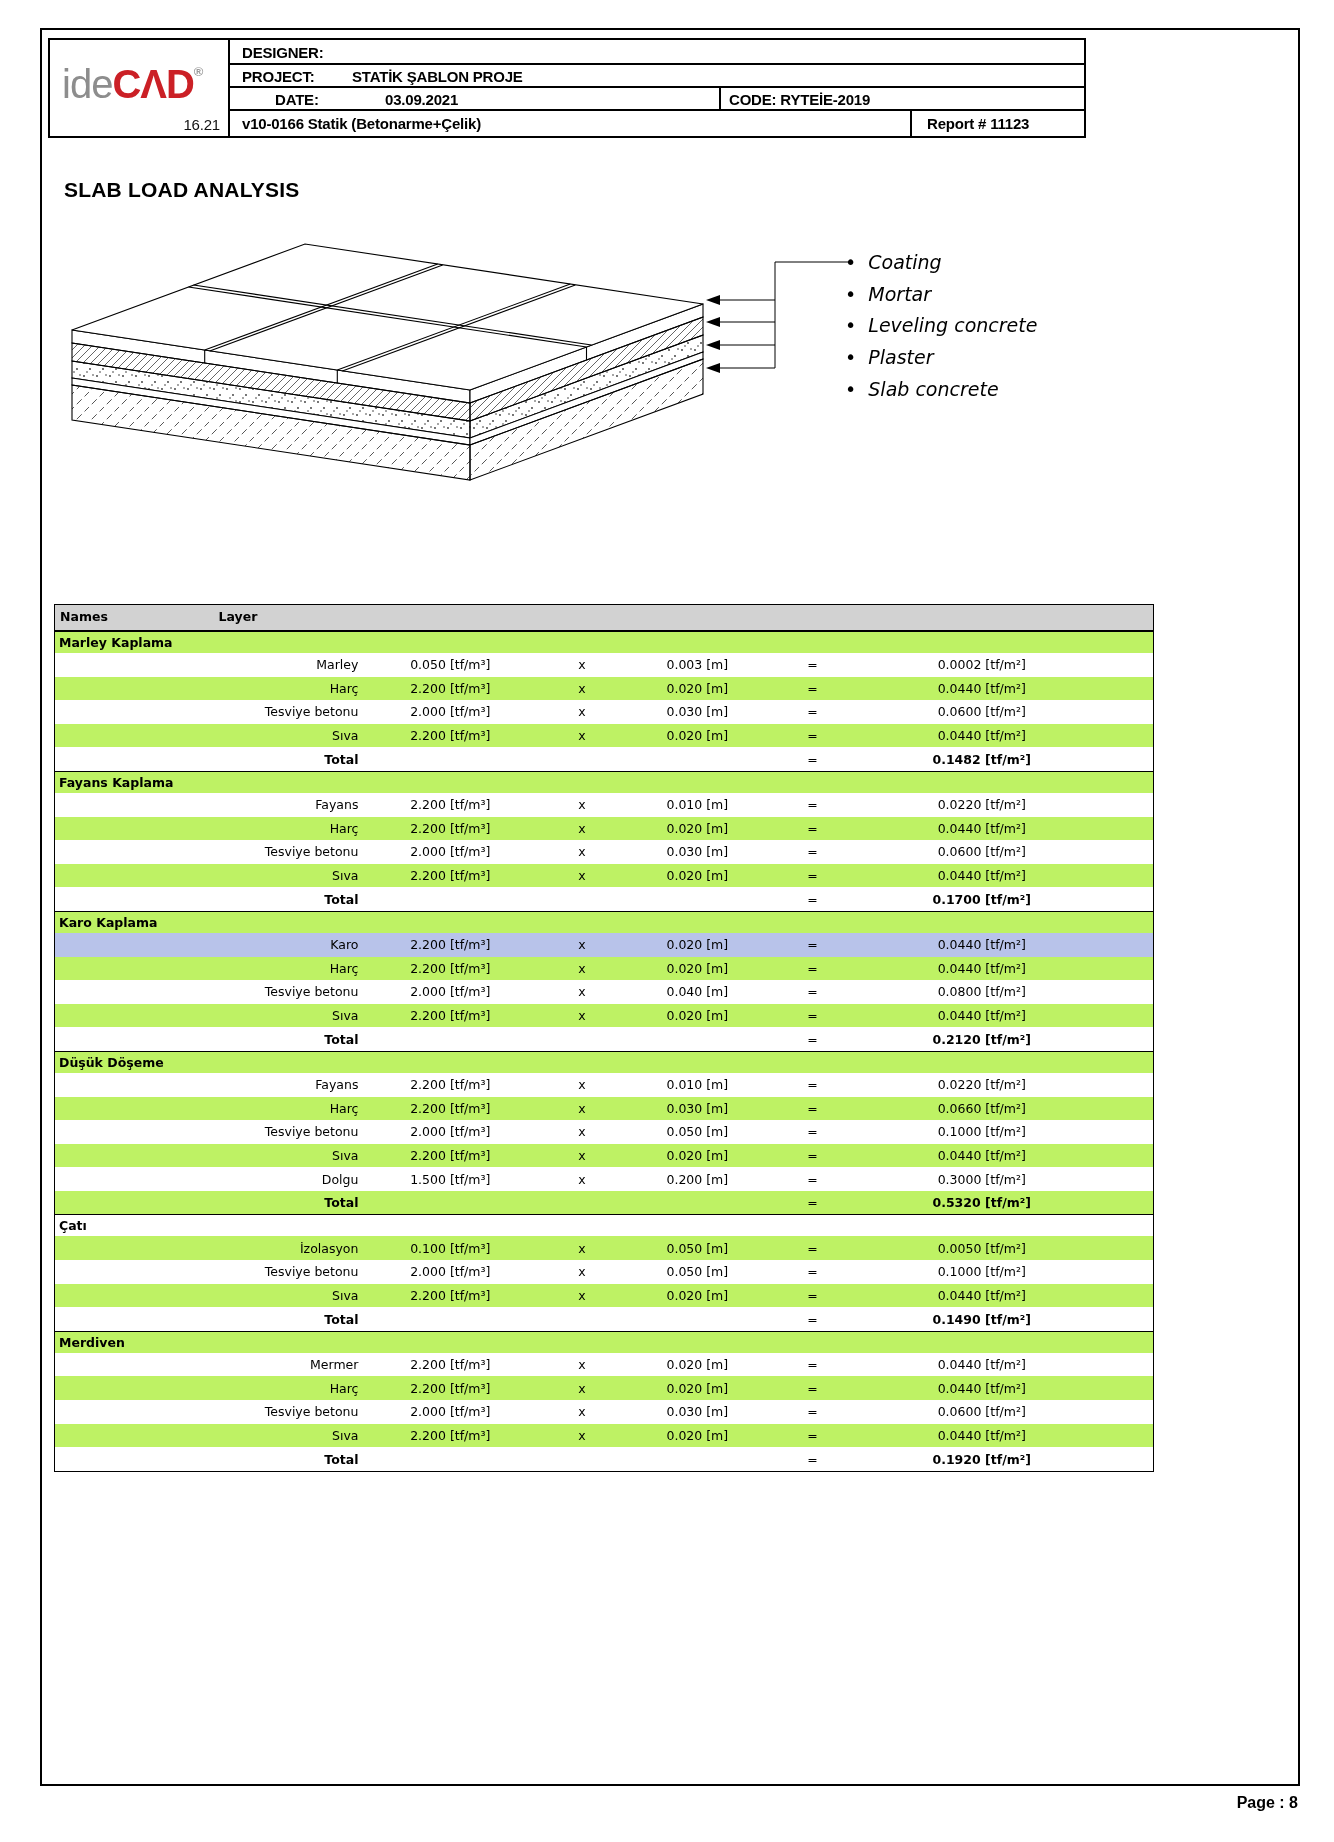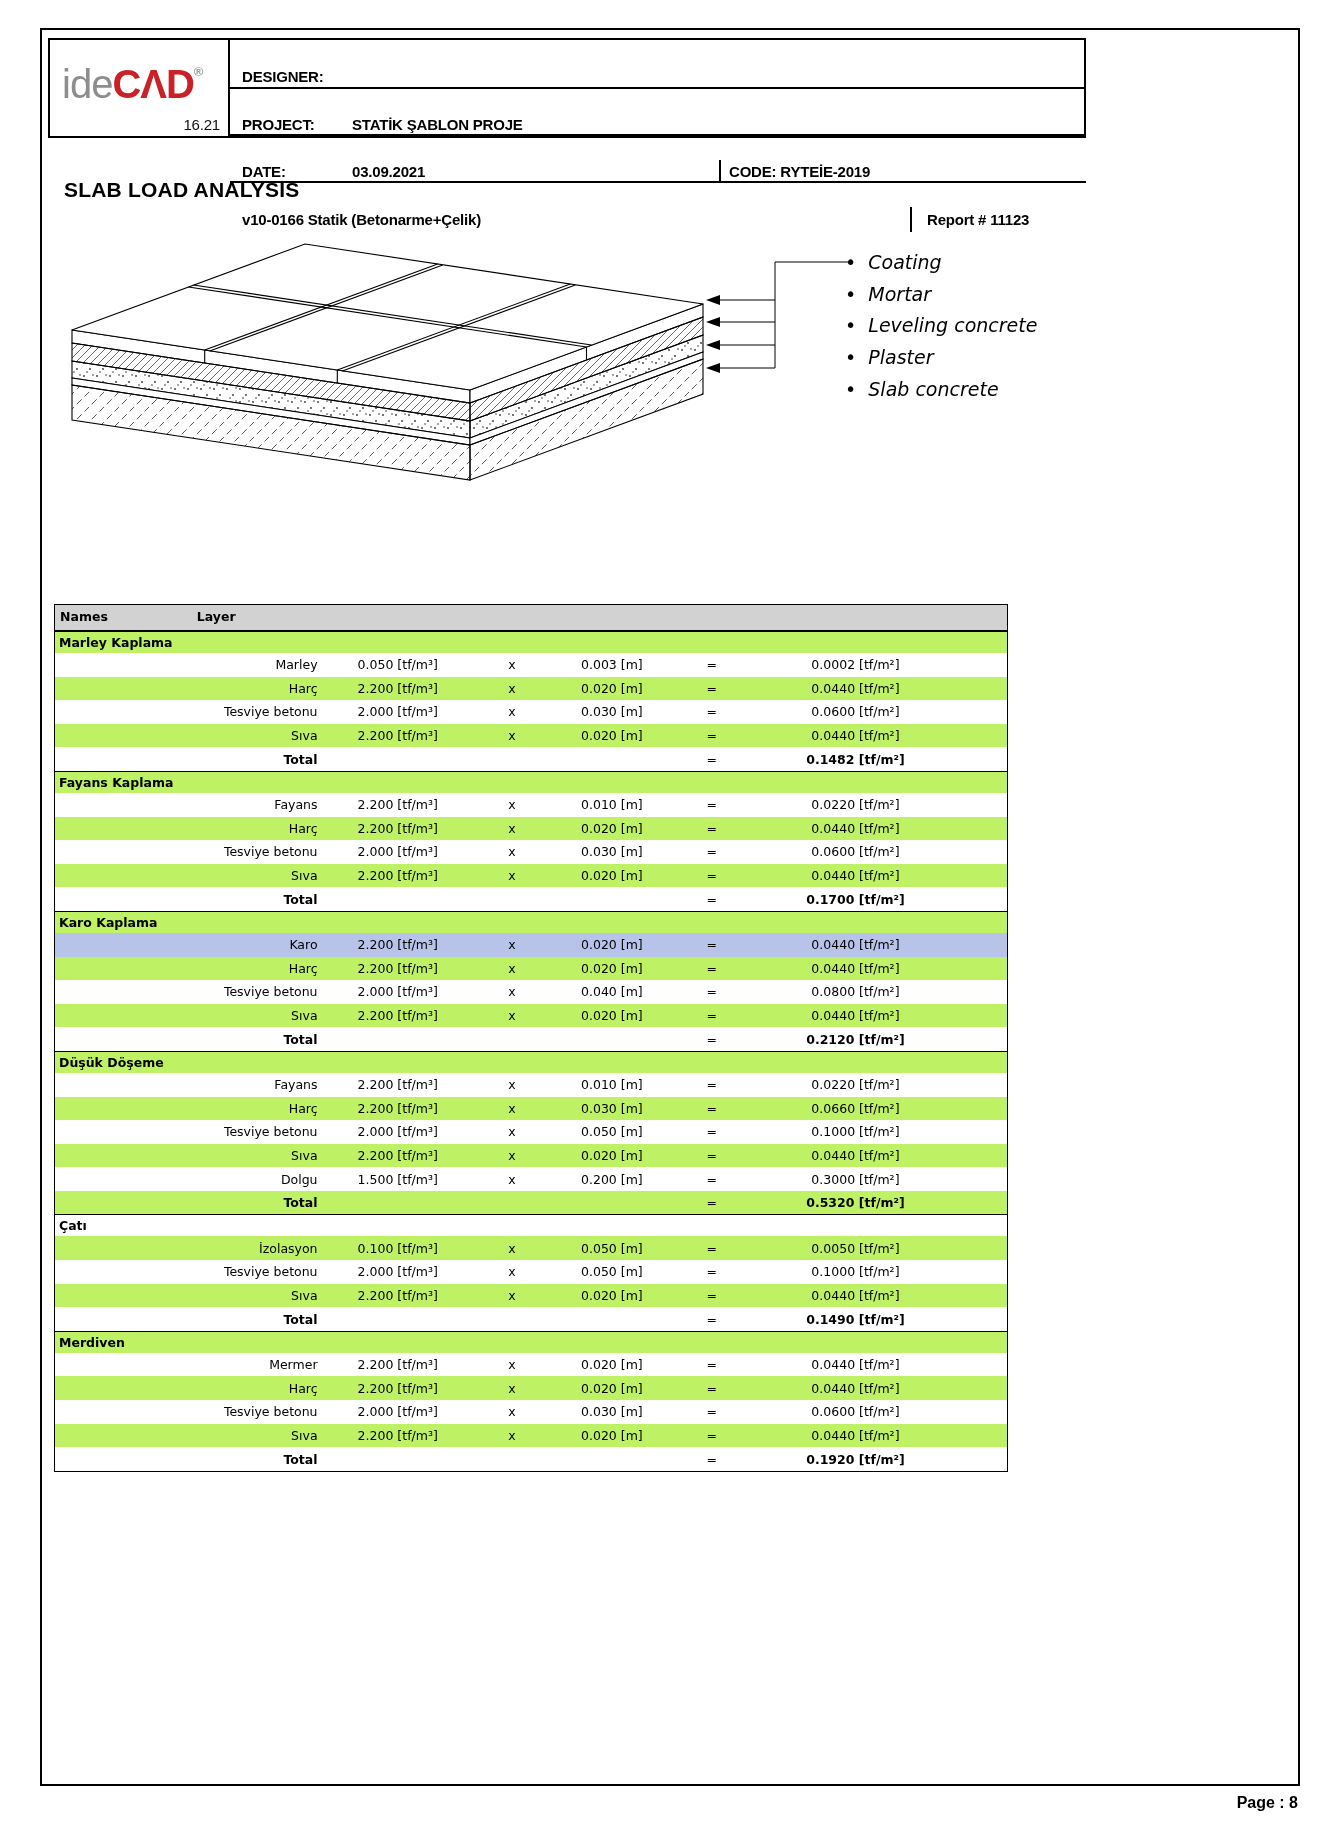--- a/index.html
+++ b/index.html
@@ -20,42 +20,42 @@
                   letter-spacing:-0.2px; }
   .logo-cell { position:absolute; left:0; top:0; width:180px; height:100%;
                border-right:2px solid #000; background:#fff; }
   .logo-line { position:absolute; left:12px; top:22px; font-family:"Liberation Sans", sans-serif; }
   .logo-ide  { font-size:40px; font-weight:400; color:#8d8d8d; letter-spacing:-1px; }
   .logo-cad  { font-size:40px; font-weight:800; color:#cb2026; letter-spacing:-1px; }
   .logo-reg  { font-size:13px; color:#9a9a9a; vertical-align:top; position:relative; top:2px; }
   .logo-version { position:absolute; right:8px; bottom:3px; font-size:15px; font-weight:400;
                   color:#111; font-family:"Liberation Sans", sans-serif; }
   .hrows { position:absolute; left:180px; top:0; width:856px; height:100%; }
-  .hrow { position:relative; width:100%; overflow:hidden; white-space:nowrap;margin-top:24px; }
+  .hrow { position:relative; width:100%; overflow:hidden; white-space:nowrap; }
   .hrow1 { height:25px; line-height:25px; border-bottom:2px solid #000; }
   .hrow2 { height:23px; line-height:23px; border-bottom:2px solid #000; }
-  .hrow3 { height:23px; line-height:23px; border-bottom:2px solid #000; }
+  .hrow3 { height:23px; line-height:23px; border-bottom:2px solid #000;padding-left:33px; }
   .hrow4 { height:25px; line-height:25px; }
   .hlabel { display:inline-block; padding-left:12px; min-width:122px; }
   .hcell-divider { position:absolute; top:0; height:100%; border-left:2px solid #000; padding-left:8px; }
   .code-cell { left:489px; width:367px; }
   .report-cell { left:680px; width:208px;padding-left:15px; }
 
   
   .doc-title { left:64px; top:178px; font-family:"Liberation Sans", sans-serif;
                font-weight:bold; font-size:21px; letter-spacing:0.2px; }
 
   
   .diagram-svg { left:56px; top:230px; }
   .legend { left:845px; top:247px; font-style:italic; font-size:19px; line-height:31.7px;
             font-family:"DejaVu Sans", sans-serif; }
   .legend-item::before { content:"\2022\00a0\00a0"; font-style:normal; }
 
   
-  .load-table { left:54px; top:604px; width:954px; border:1.5px solid #000; background:#fff;
+  .load-table { left:54px; top:604px; width:1100px; border:1.5px solid #000; background:#fff;
                 font-size:12.5px; }
   .lt-header { height:26px; background:#d2d2d2; border-bottom:1.5px solid #000;
                position:relative; font-weight:bold; line-height:24px; }
   .lt-header .h-names { padding-left:5px; }
   .lt-header .h-layer { position:absolute; left:14.9%; top:0; }
   .tr { display:grid; grid-template-columns:28% 16% 8% 13% 8% 27%; align-items:center; }
   .data-row, .total-row { height:23.6px; }
   .section-row { height:22px; border-top:1.2px solid #000; line-height:21px; }
   .section-name { grid-column:1 / -1; font-weight:bold; padding-left:4px; }
   .row-gray  { background:#bef264; }

